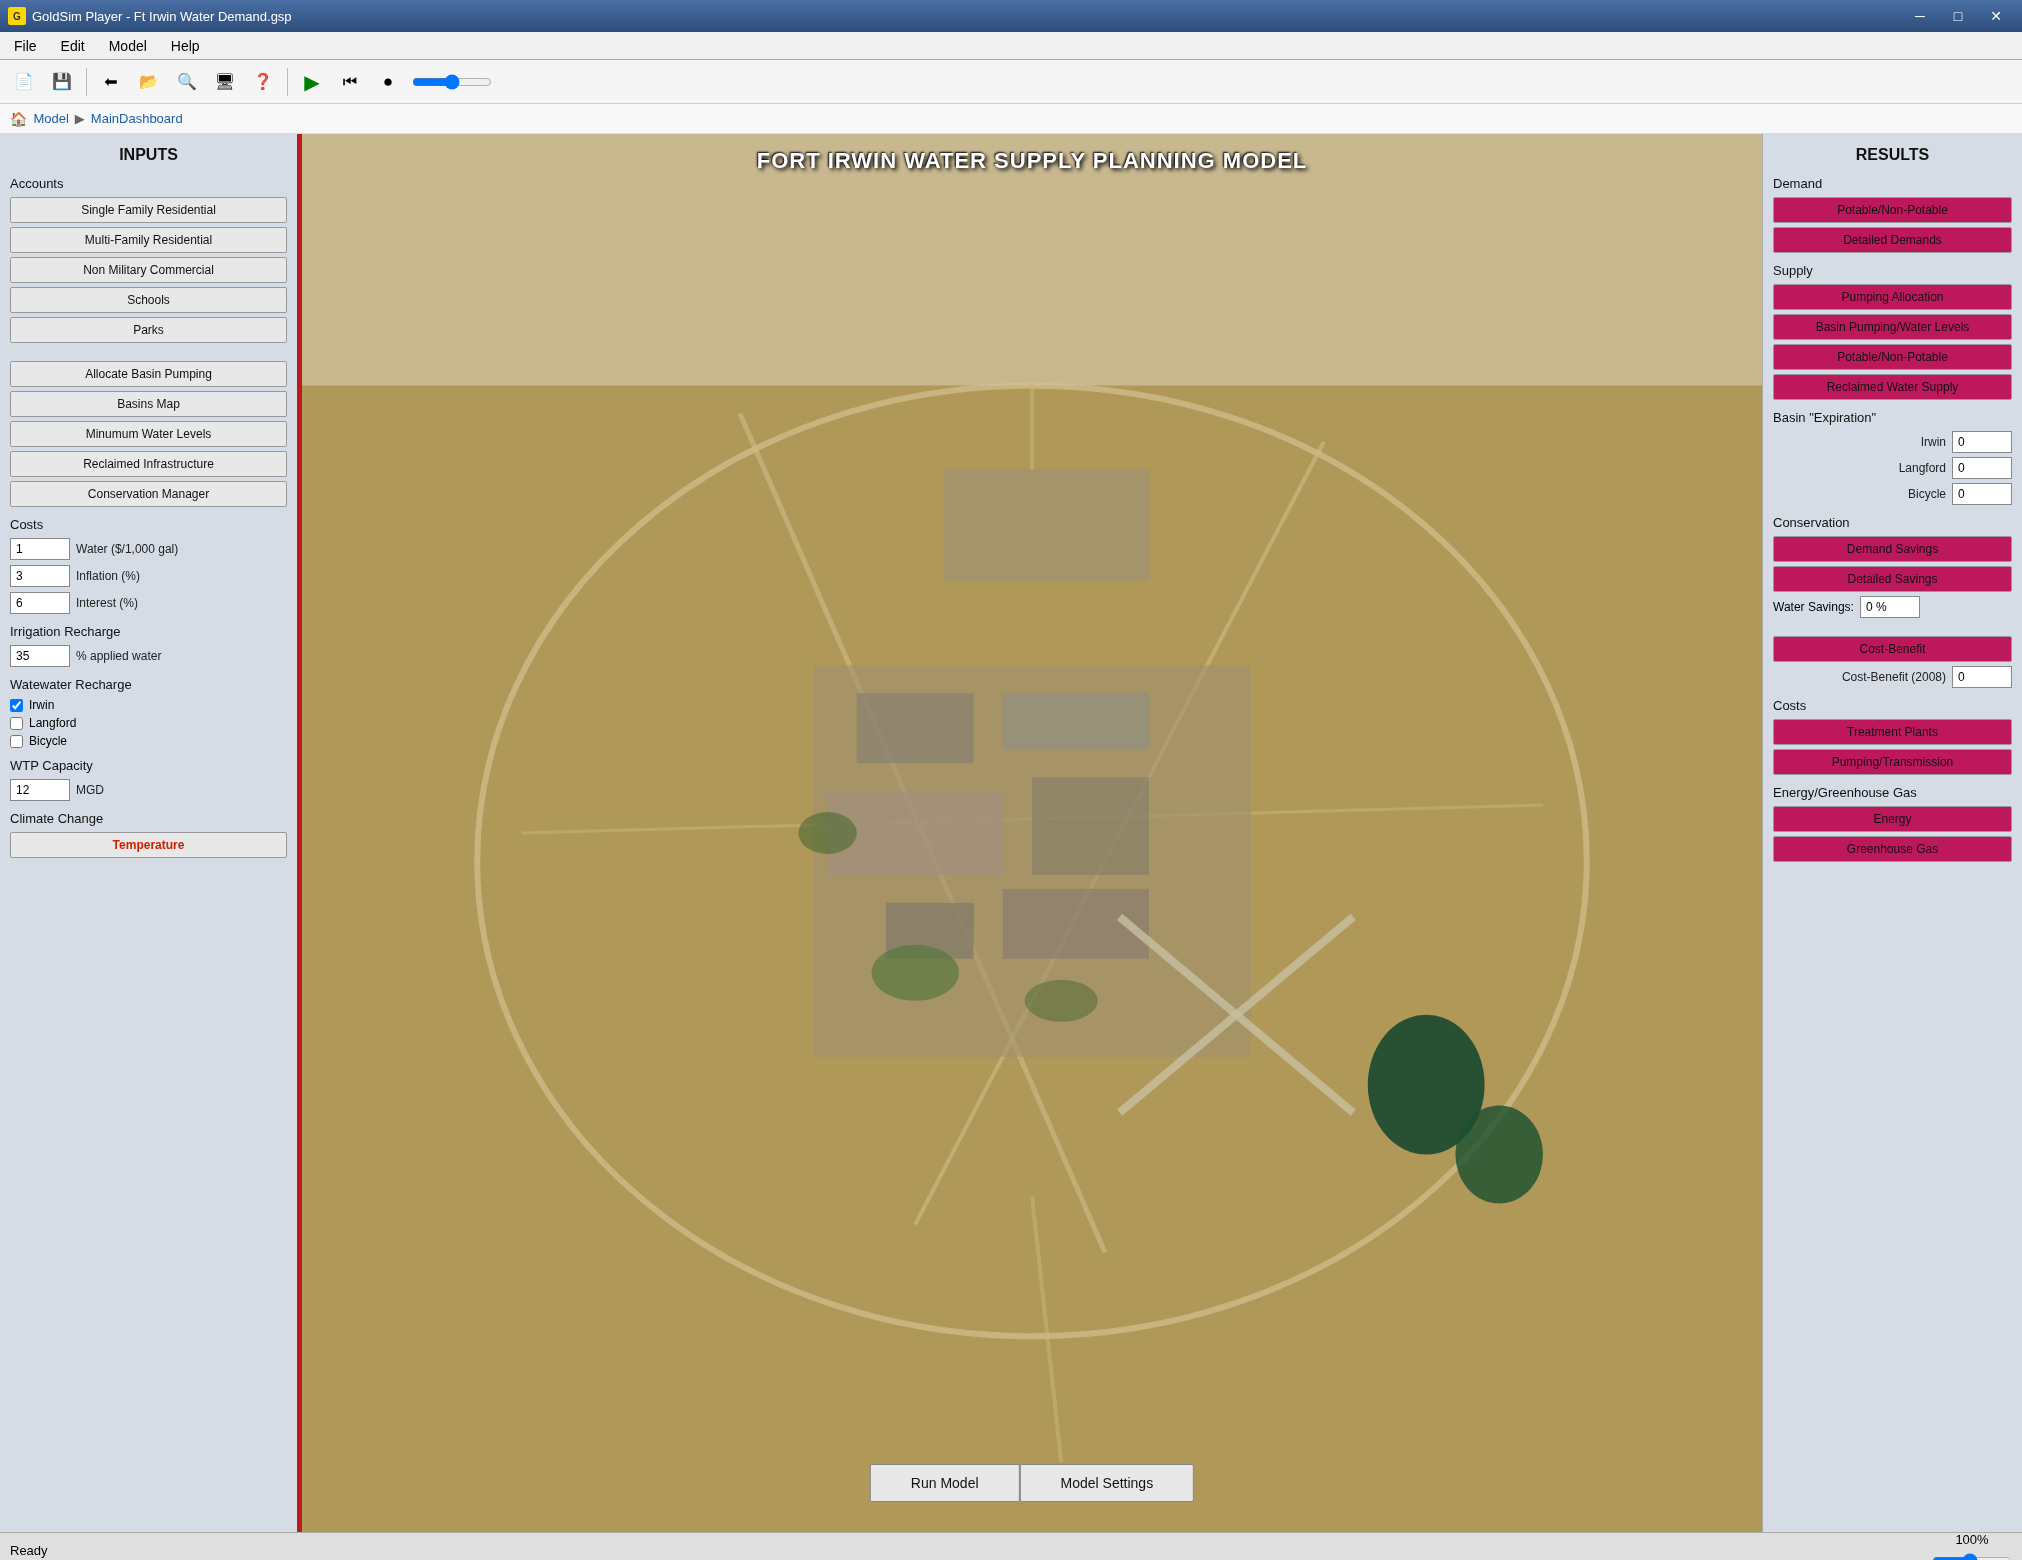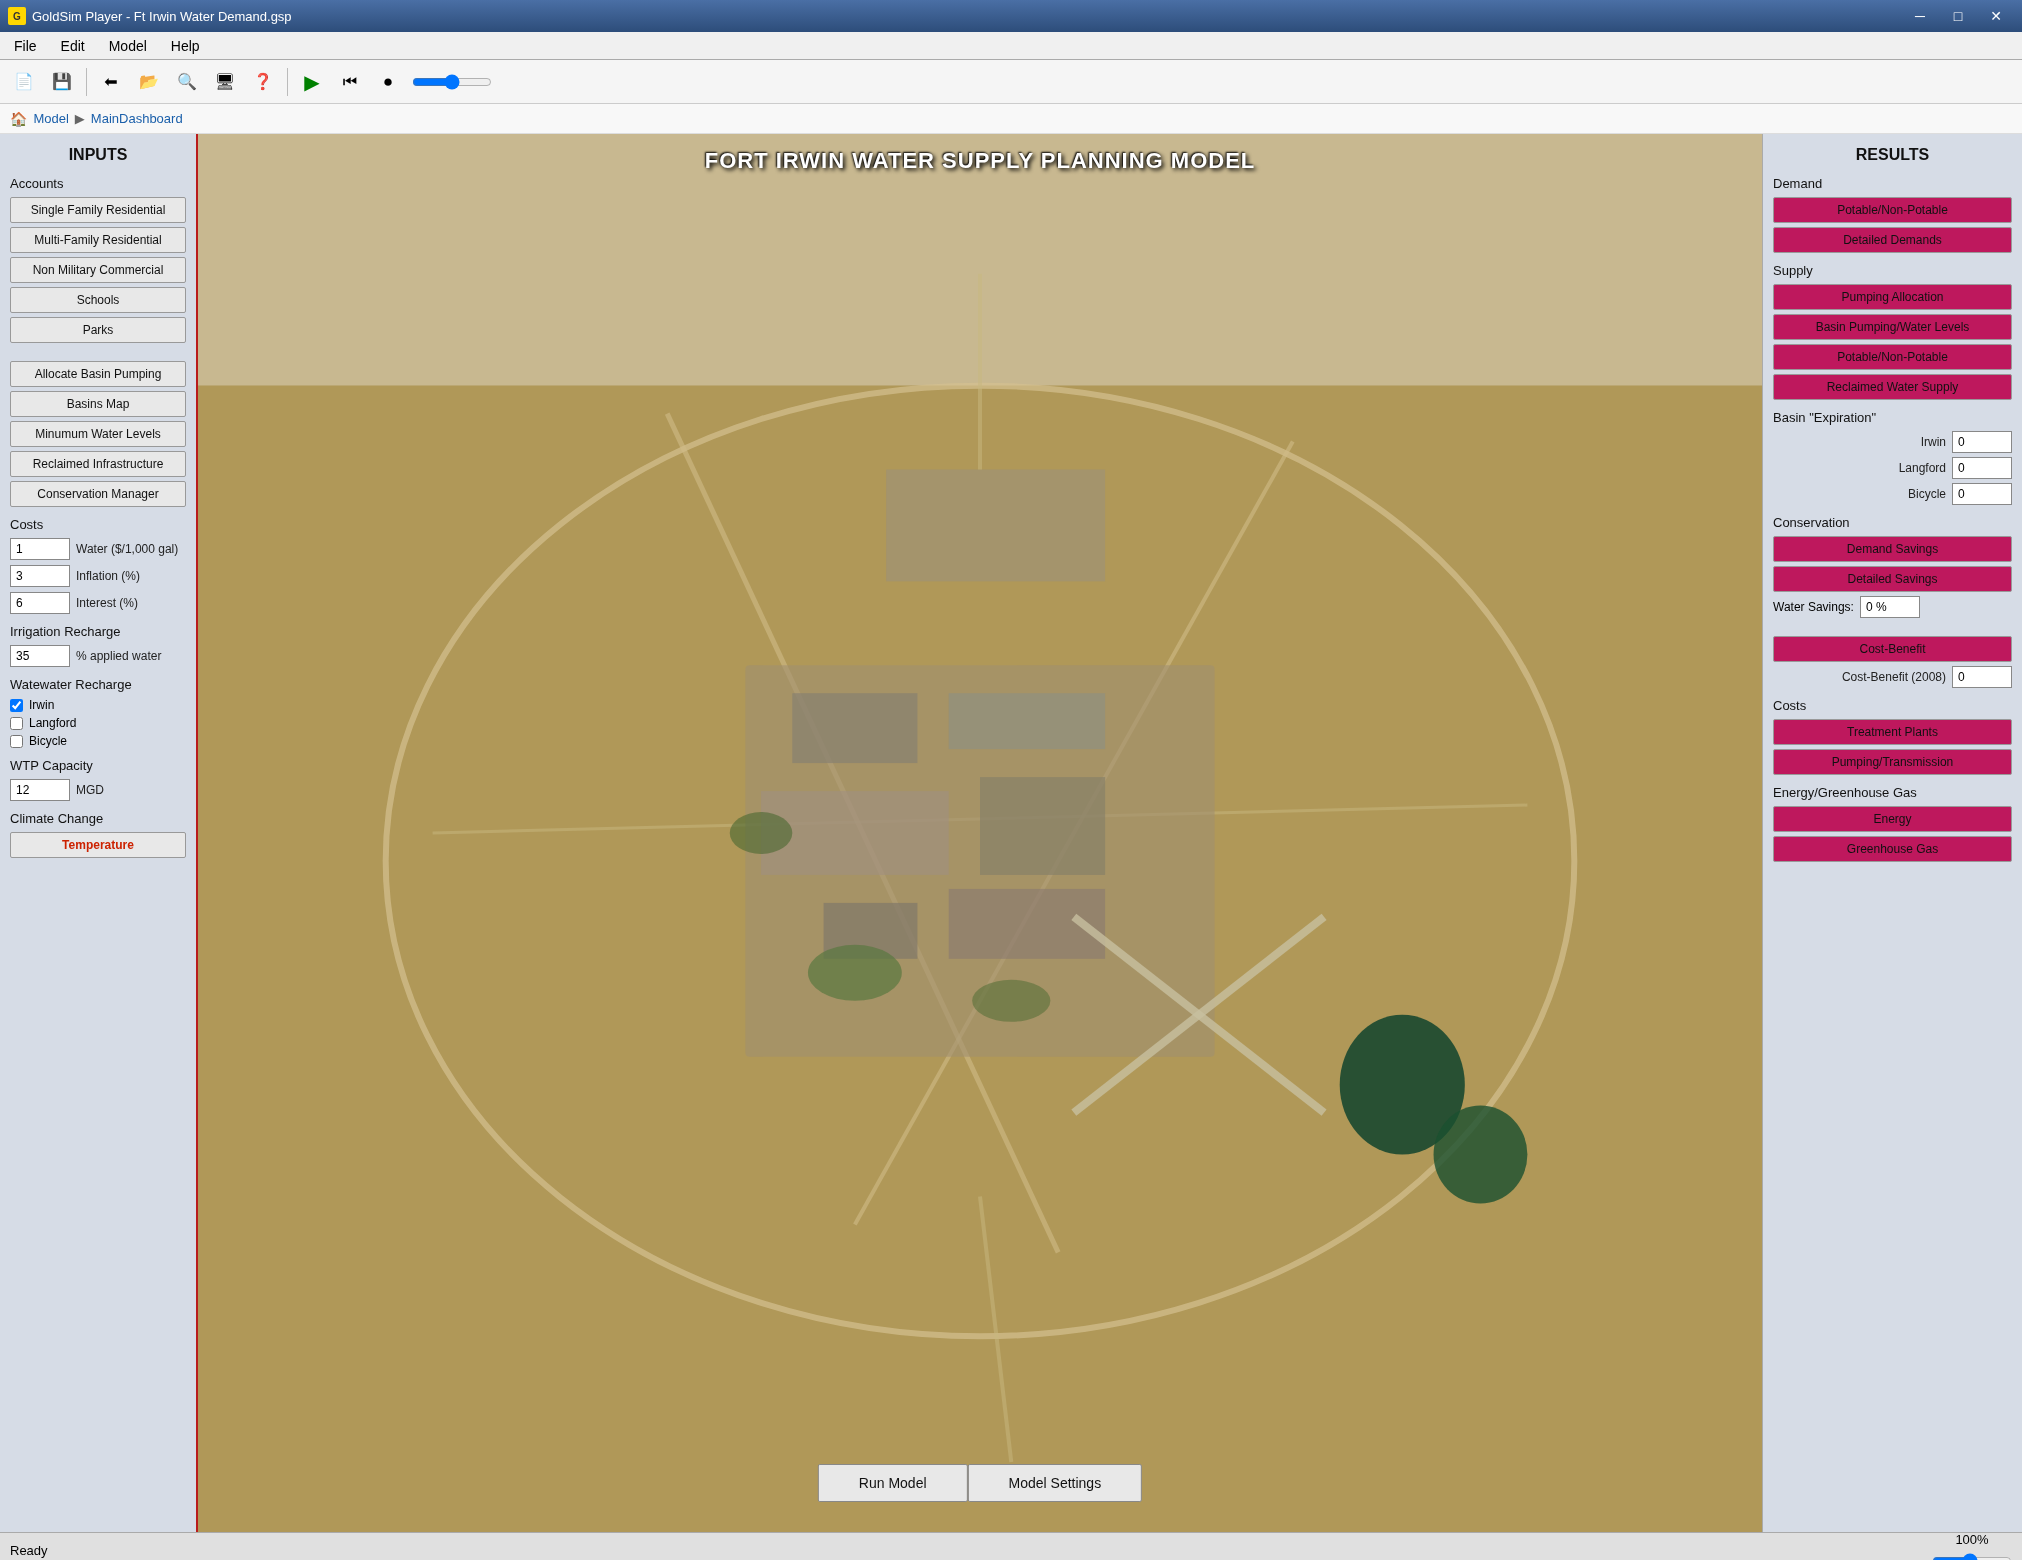--- a/index.html
+++ b/index.html
@@ -71,23 +71,23 @@
 
     
     .main-layout {
       display: flex;
       height: calc(1560px - 32px - 28px - 44px - 30px - 28px);
       background: #d0d8e0;
     }
 
     
     .left-panel {
-      width: 198px;
+      width: 302px;
       background: #d6dce6;
-      border-right: 2px solid #b91c1c;
+      border-right: 5px solid #b91c1c;
       padding: 12px 10px;
       overflow-y: auto;
       flex-shrink: 0;
     }
     .panel-title {
       font-size: 16px;
       font-weight: bold;
       text-align: center;
       margin-bottom: 12px;
       color: #111;

